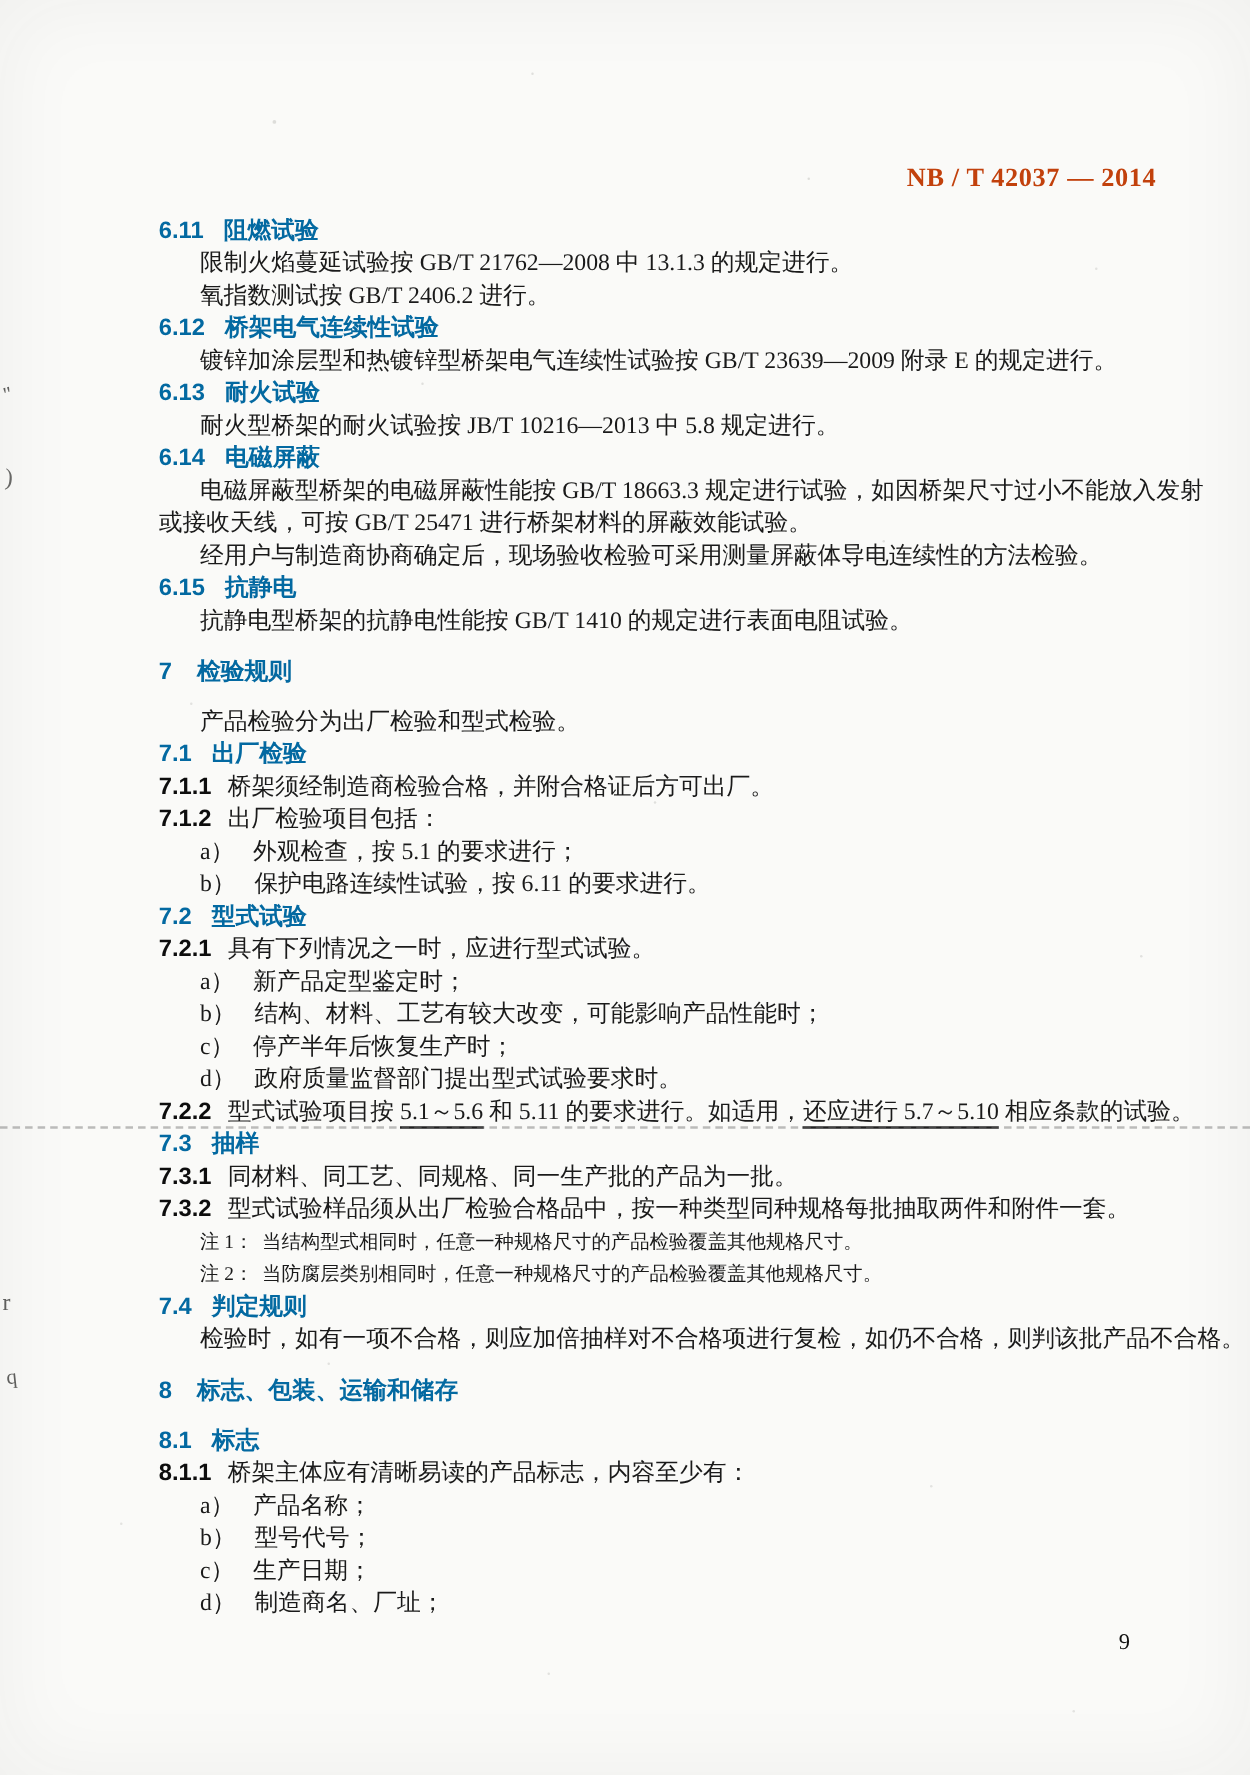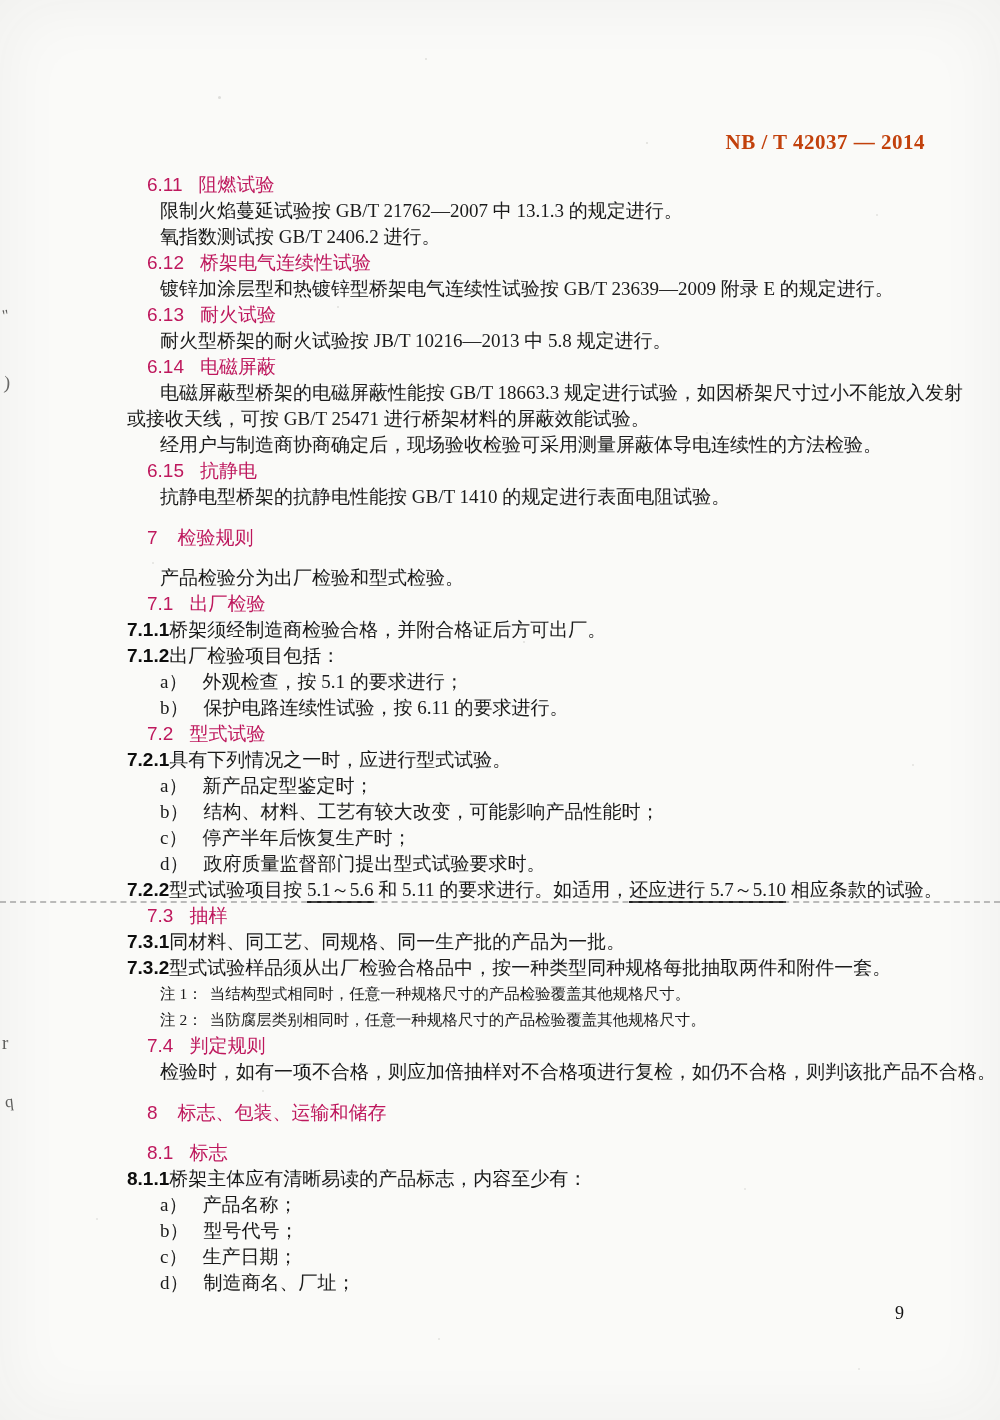--- a/index.html
+++ b/index.html
@@ -22,28 +22,28 @@
   }
   .line{
     white-space:nowrap;
     line-height:26px;height:26px;
     font-size:19px;
     font-family:"Liberation Serif","DejaVu Serif",serif;
   }
   .line .num{display:inline-block;}
   .chapter,.section{
     font-family:"Liberation Sans","DejaVu Sans",sans-serif;
-    font-weight:400;color:#be185d;margin-left:20px;
+    font-weight:700;color:#0369a1;
   }
   .chapter{margin-top:15px;margin-bottom:14px;}
   .chapter .num{margin-right:20px;}
   .section .num{margin-right:16px;}
   .clause .num{
     font-family:"Liberation Sans","DejaVu Sans",sans-serif;
-    font-weight:700;color:#0d0d0d;
+    font-weight:700;margin-right:13px;color:#0d0d0d;
   }
   .body-indent{padding-left:33px;}
   .body-cont{padding-left:0;}
   .list{padding-left:33px;}
   .list .num{margin-right:15px;}
   .note{padding-left:33px;font-size:15.5px;}
   .note .num{margin-right:7px;text-align:center;}
   .u{border-bottom:2px solid #222;padding-bottom:1px;}
   .crease{
     position:absolute;left:0;top:901px;width:1000px;height:0;
@@ -62,21 +62,21 @@
   }
 </style>
 </head>
 <body>
 
 <div class="page">
   <div class="doc-header">NB / T 42037 — 2014</div>
 
   <div id="doc-body">
       <div class="line section"><span class="num">6.11</span><span class="txt">阻燃试验</span></div>
-      <div class="line body-indent"><span class="txt">限制火焰蔓延试验按 GB/T 21762—2007 中 13.1.3 的规定进行。</span></div>
+      <div class="line body-indent"><span class="txt">限制火焰蔓延试验按 GB/T 21762—2008 中 13.1.3 的规定进行。</span></div>
       <div class="line body-indent"><span class="txt">氧指数测试按 GB/T 2406.2 进行。</span></div>
       <div class="line section"><span class="num">6.12</span><span class="txt">桥架电气连续性试验</span></div>
       <div class="line body-indent"><span class="txt">镀锌加涂层型和热镀锌型桥架电气连续性试验按 GB/T 23639—2009 附录 E 的规定进行。</span></div>
       <div class="line section"><span class="num">6.13</span><span class="txt">耐火试验</span></div>
       <div class="line body-indent"><span class="txt">耐火型桥架的耐火试验按 JB/T 10216—2013 中 5.8 规定进行。</span></div>
       <div class="line section"><span class="num">6.14</span><span class="txt">电磁屏蔽</span></div>
       <div class="line body-indent"><span class="txt">电磁屏蔽型桥架的电磁屏蔽性能按 GB/T 18663.3 规定进行试验，如因桥架尺寸过小不能放入发射</span></div>
       <div class="line body-cont"><span class="txt">或接收天线，可按 GB/T 25471 进行桥架材料的屏蔽效能试验。</span></div>
       <div class="line body-indent"><span class="txt">经用户与制造商协商确定后，现场验收检验可采用测量屏蔽体导电连续性的方法检验。</span></div>
       <div class="line section"><span class="num">6.15</span><span class="txt">抗静电</span></div>

